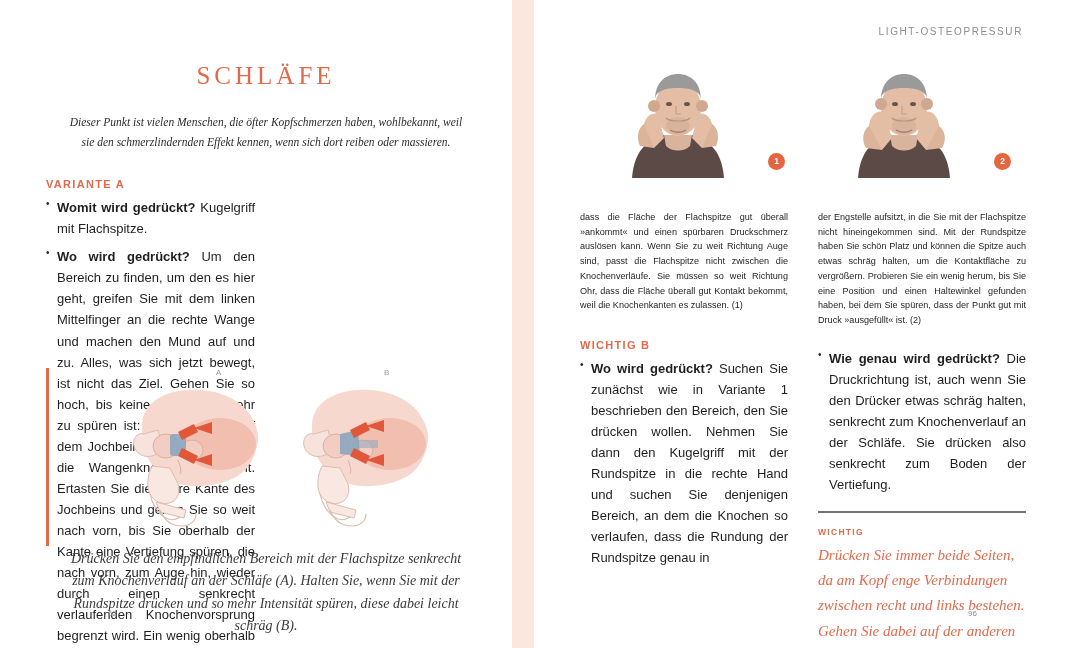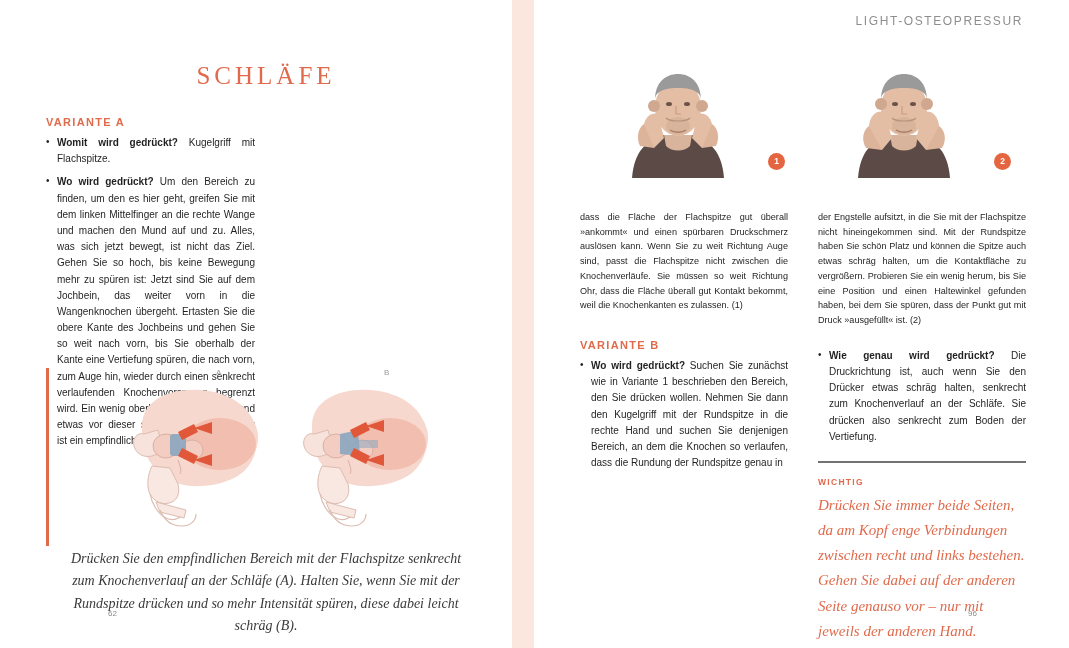--- a/index.html
+++ b/index.html
@@ -83,21 +83,21 @@
     width: 209px;
   }
   ul.bullets {
     list-style: none;
     margin: 0;
     padding: 0;
   }
   ul.bullets li {
     position: relative;
     padding-left: 11px;
-    font-size: 10px;
+    font-size: 13px;
     line-height: 1.62;
     color: #1f1f1f;
     text-align: justify;
     margin-bottom: 7px;
   }
   ul.bullets li:before {
     content: "\2022";
     position: absolute;
     left: 0;
     top: -1px;
@@ -174,22 +174,22 @@
   .right-inner {
     position: absolute;
     left: 46px;
     top: 0;
     width: 443px;
     height: 648px;
   }
   .running-head {
     position: absolute;
     right: 0;
-    top: 14px;
-    font-size: 12px;
+    top: 26px;
+    font-size: 10px;
     letter-spacing: 1.6px;
     color: #8e8e8e;
   }
   .photos {
     position: absolute;
     left: 0;
     top: 56px;
     display: flex;
     gap: 30px;
   }
@@ -246,20 +246,21 @@
 </head>
 <body>
 
 <div class="spread">
 
   <div class="page page-left">
     <div class="left-inner">
 
       <h1 class="chapter-title">SCHLÄFE</h1>
 
+      <p class="intro">Dieser Punkt ist vielen Menschen, die öfter Kopfschmerzen haben, wohlbekannt, weil sie den schmerzlindernden Effekt kennen, wenn sich dort reiben oder massieren.</p>
 
       <div class="variant-head">VARIANTE A</div>
 
       <div class="two-col">
         <div class="col">
           <ul class="bullets">
             <li>
               <span class="q">Womit wird gedrückt?</span><span> Kugelgriff mit Flachspitze.</span>
             </li>
             <li>
@@ -378,21 +379,21 @@
           </svg>
           <div class="photo-badge">2</div>
         </div>
 
       </div>
 
       <div class="right-cols">
 
         <div class="rcol">
           <div class="cont">dass die Fläche der Flachspitze gut überall »ankommt« und einen spürbaren Druckschmerz auslösen kann. Wenn Sie zu weit Richtung Auge sind, passt die Flachspitze nicht zwischen die Knochenverläufe. Sie müssen so weit Richtung Ohr, dass die Fläche überall gut Kontakt bekommt, weil die Knochenkanten es zulassen. (1)</div>
-          <div class="variant-head">VARIANTE B</div>
+          <div class="variant-head">WICHTIG B</div>
           <ul class="bullets">
             <li>
               <span class="q">Wo wird gedrückt?</span><span> Suchen Sie zunächst wie in Variante 1 beschrieben den Bereich, den Sie drücken wollen. Nehmen Sie dann den Kugelgriff mit der Rundspitze in die rechte Hand und suchen Sie denjenigen Bereich, an dem die Knochen so verlaufen, dass die Rundung der Rundspitze genau in</span>
             </li>
           </ul>
         </div>
 
         <div class="rcol">
           <div class="cont">der Engstelle aufsitzt, in die Sie mit der Flachspitze nicht hineingekommen sind. Mit der Rundspitze haben Sie schön Platz und können die Spitze auch etwas schräg halten, um die Kontaktfläche zu vergrößern. Probieren Sie ein wenig herum, bis Sie eine Position und einen Haltewinkel gefunden haben, bei dem Sie spüren, dass der Punkt gut mit Druck »ausgefüllt« ist. (2)</div>
           <ul class="bullets" style="margin-top:20px;">

